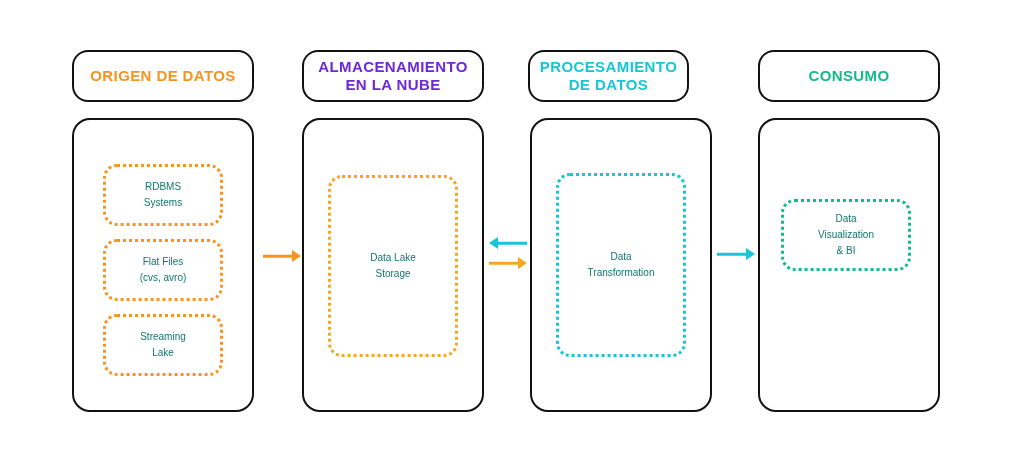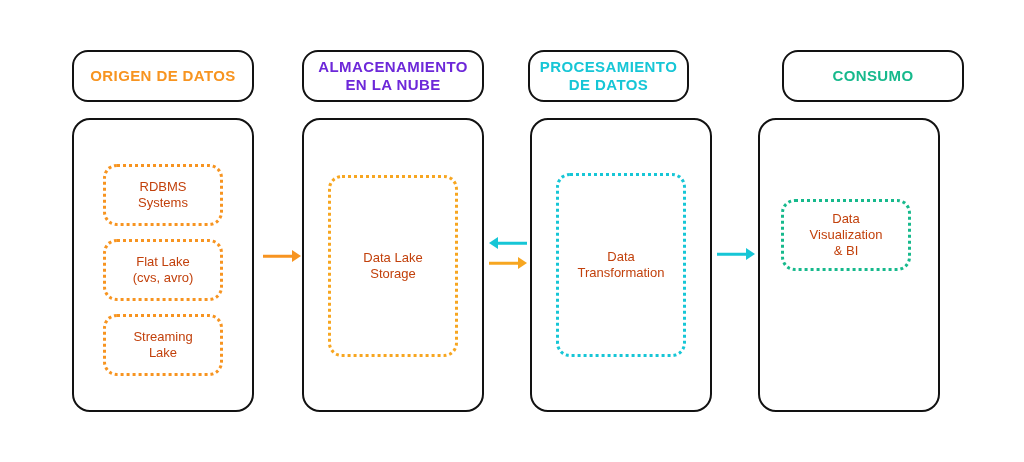--- a/index.html
+++ b/index.html
@@ -48,23 +48,23 @@
     border-width:3.5px;
     border-radius:14px;
     background:#ffffff;
     display:flex;
     align-items:center;
     justify-content:center;
     text-align:center;
     box-sizing:border-box;
   }
   .dbox .btxt{
-    font-size:13px;
+    font-size:10px;
     line-height:16px;
-    color:#c2410c;
+    color:#0f766e;
     white-space:pre-line;
   }
 
   
   .arrow{position:absolute;}
   .arrow .shaft{position:absolute;top:50%;transform:translateY(-50%);height:2.5px;}
   .arrow .head{position:absolute;top:50%;transform:translateY(-50%);width:0;height:0;
                border-top:6px solid transparent;border-bottom:6px solid transparent;}
   .arrow.right .shaft{left:0;}
   .arrow.right .head{right:0;border-left-width:9px;border-left-style:solid;}
@@ -81,21 +81,21 @@
   </div>
 
   <div class="panel" style="left:72px;top:118px;width:182px;height:294px;"></div>
 
   <div class="dbox" style="left:103px;top:164px;width:120px;height:62px;border-color:#F79420;">
     <span class="btxt">RDBMS
 Systems</span>
   </div>
 
   <div class="dbox" style="left:103px;top:239px;width:120px;height:62px;border-color:#F79420;">
-    <span class="btxt">Flat Lake
+    <span class="btxt">Flat Files
 (cvs, avro)</span>
   </div>
 
   <div class="dbox" style="left:103px;top:314px;width:120px;height:62px;border-color:#F79420;">
     <span class="btxt">Streaming
 Lake</span>
   </div>
 
   <div class="arrow right" style="left:263px;top:249px;width:38px;height:14px;">
     <div class="shaft" style="width:31px;background:#F79420;"></div>
@@ -134,21 +134,21 @@
   <div class="dbox" style="left:556px;top:173px;width:130px;height:184px;border-color:#16C6D6;">
     <span class="btxt">Data
 Transformation</span>
   </div>
 
   <div class="arrow right" style="left:717px;top:247px;width:38px;height:14px;">
     <div class="shaft" style="width:31px;background:#16C6D6;"></div>
     <div class="head" style="border-left-color:#16C6D6;"></div>
   </div>
 
-  <div class="header-pill" style="left:758px;top:50px;width:182px;height:52px;margin-left:24px;">
+  <div class="header-pill" style="left:758px;top:50px;width:182px;height:52px;">
     <span class="ptxt" style="color:#16B98C;">CONSUMO</span>
   </div>
 
   <div class="panel" style="left:758px;top:118px;width:182px;height:294px;"></div>
 
   <div class="dbox" style="left:781px;top:199px;width:130px;height:72px;border-color:#16B98C;">
     <span class="btxt">Data
 Visualization
 &amp; BI</span>
   </div>

